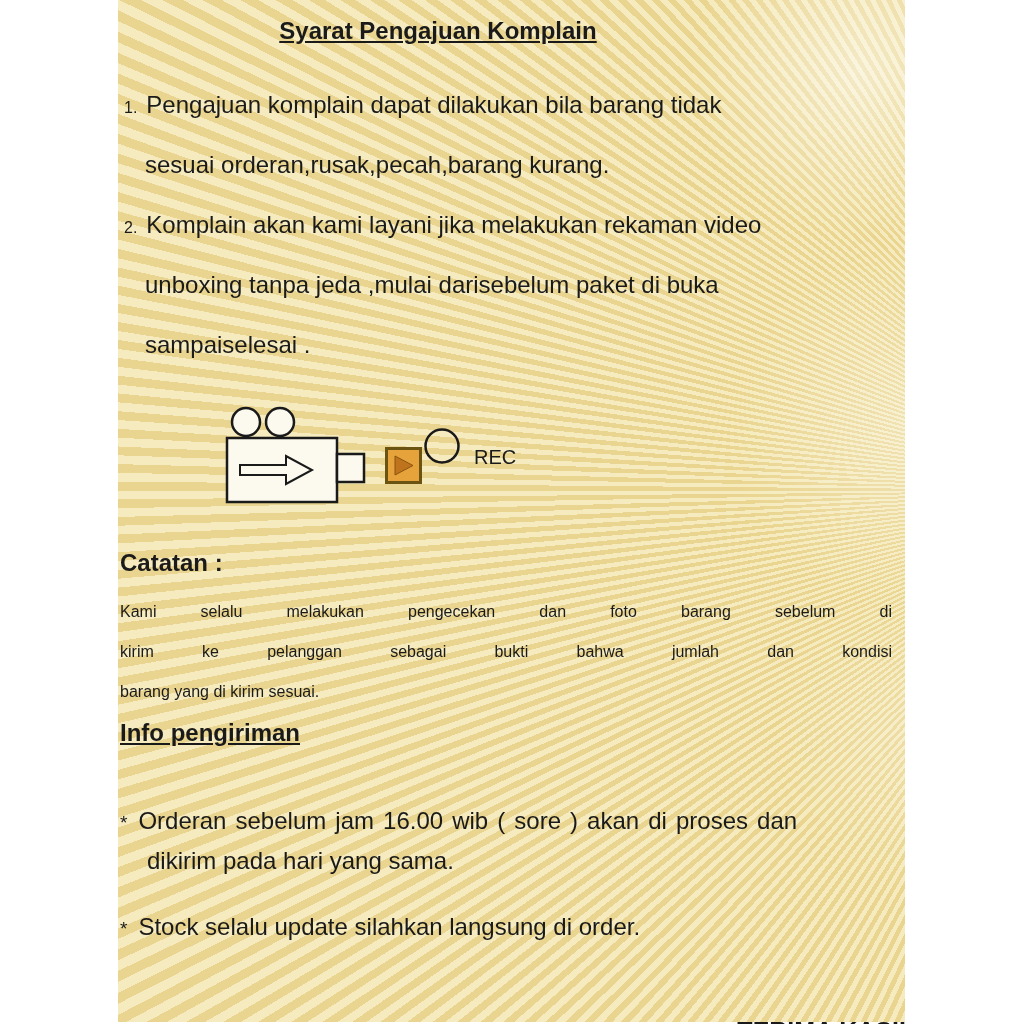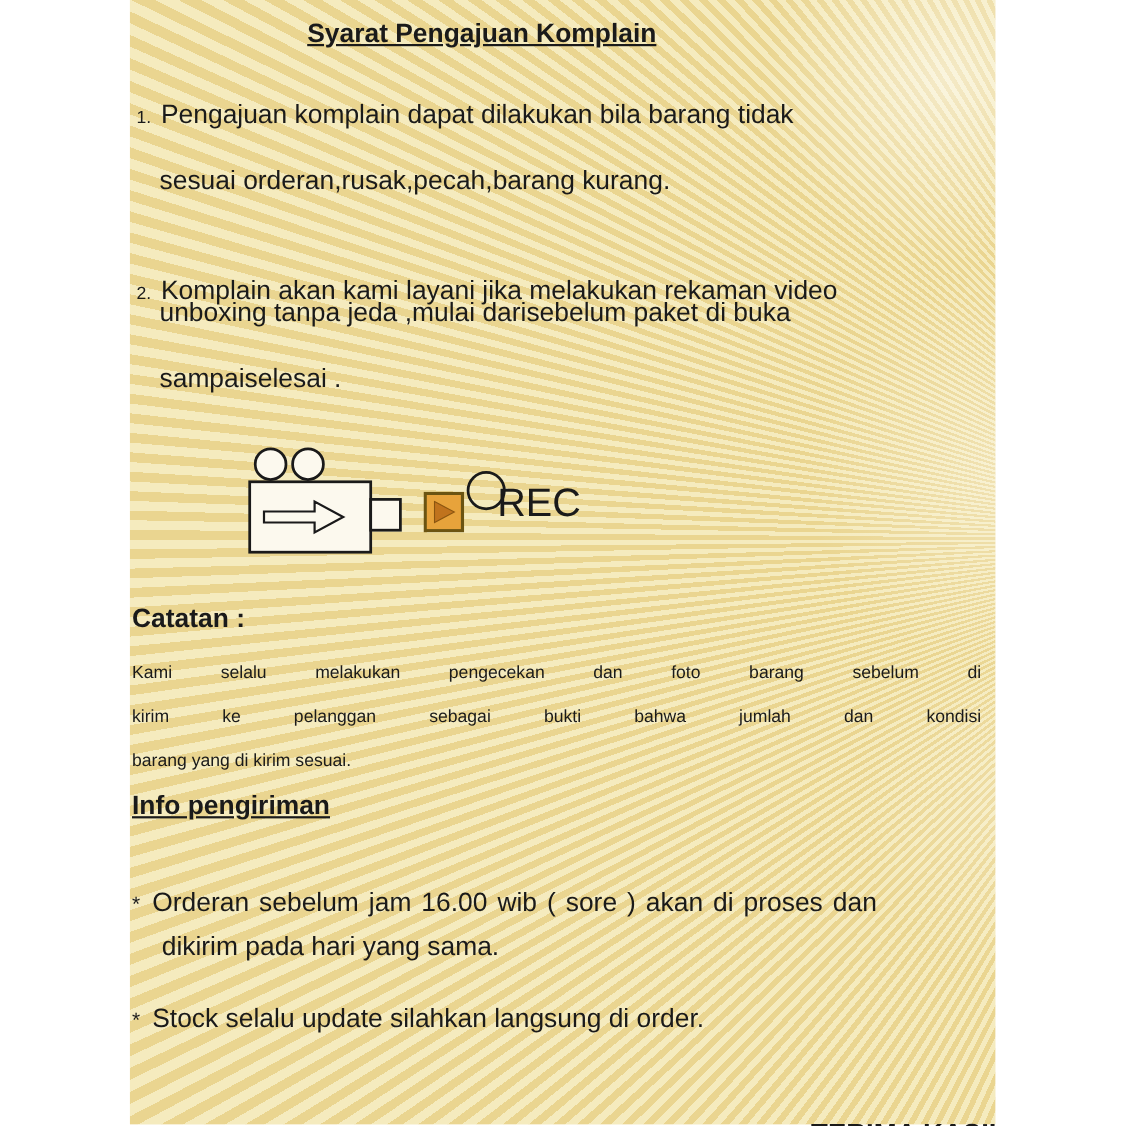--- a/index.html
+++ b/index.html
@@ -71,42 +71,42 @@
   .footer-line {
     position:absolute;
     left:12px; top:1014px;
     width:787px;
     text-align:right;
     font-size:25px;
     line-height:34px;
   }
   .rec-text {
     position:absolute;
-    left:334px; top:440px;
-    font-size:36px;
+    left:356px; top:440px;
+    font-size:20px;
     line-height:34px;
     white-space:nowrap;
     text-align:right;
   }
 </style>
 </head>
 <body>
 
 <div class="page">
 
   <div class="content">
 
     <div class="title-line bold underline">Syarat Pengajuan Komplain</div>
 
     <div class="line" style="left:6px; top:88px;">
       <span class="num">1.</span><span>Pengajuan komplain dapat dilakukan bila barang tidak</span>
     </div>
     <div class="line" style="left:27px; top:148px;">sesuai orderan,rusak,pecah,barang kurang.</div>
 
-    <div class="line" style="left:6px; top:208px;margin-top:40px;">
+    <div class="line" style="left:6px; top:208px;">
       <span class="num">2.</span><span>Komplain akan kami layani jika melakukan rekaman video</span>
     </div>
     <div class="line" style="left:27px; top:268px;">unboxing tanpa jeda ,mulai darisebelum paket di buka</div>
     <div class="line" style="left:27px; top:328px;">sampaiselesai .</div>
 
     <svg class="abs" style="left:106px; top:404px;" width="150" height="112" viewBox="0 0 150 112">
       <circle cx="22" cy="18" r="14" fill="#fcf9ee" stroke="#1a1a1a" stroke-width="2.5"></circle>
       <circle cx="56" cy="18" r="14" fill="#fcf9ee" stroke="#1a1a1a" stroke-width="2.5"></circle>
       <rect x="3" y="34" width="110" height="64" fill="#fcf9ee" stroke="#1a1a1a" stroke-width="2.5"></rect>
       <polygon points="16,61 62,61 62,52 88,66 62,80 62,71 16,71" fill="none" stroke="#1a1a1a" stroke-width="2"></polygon>

